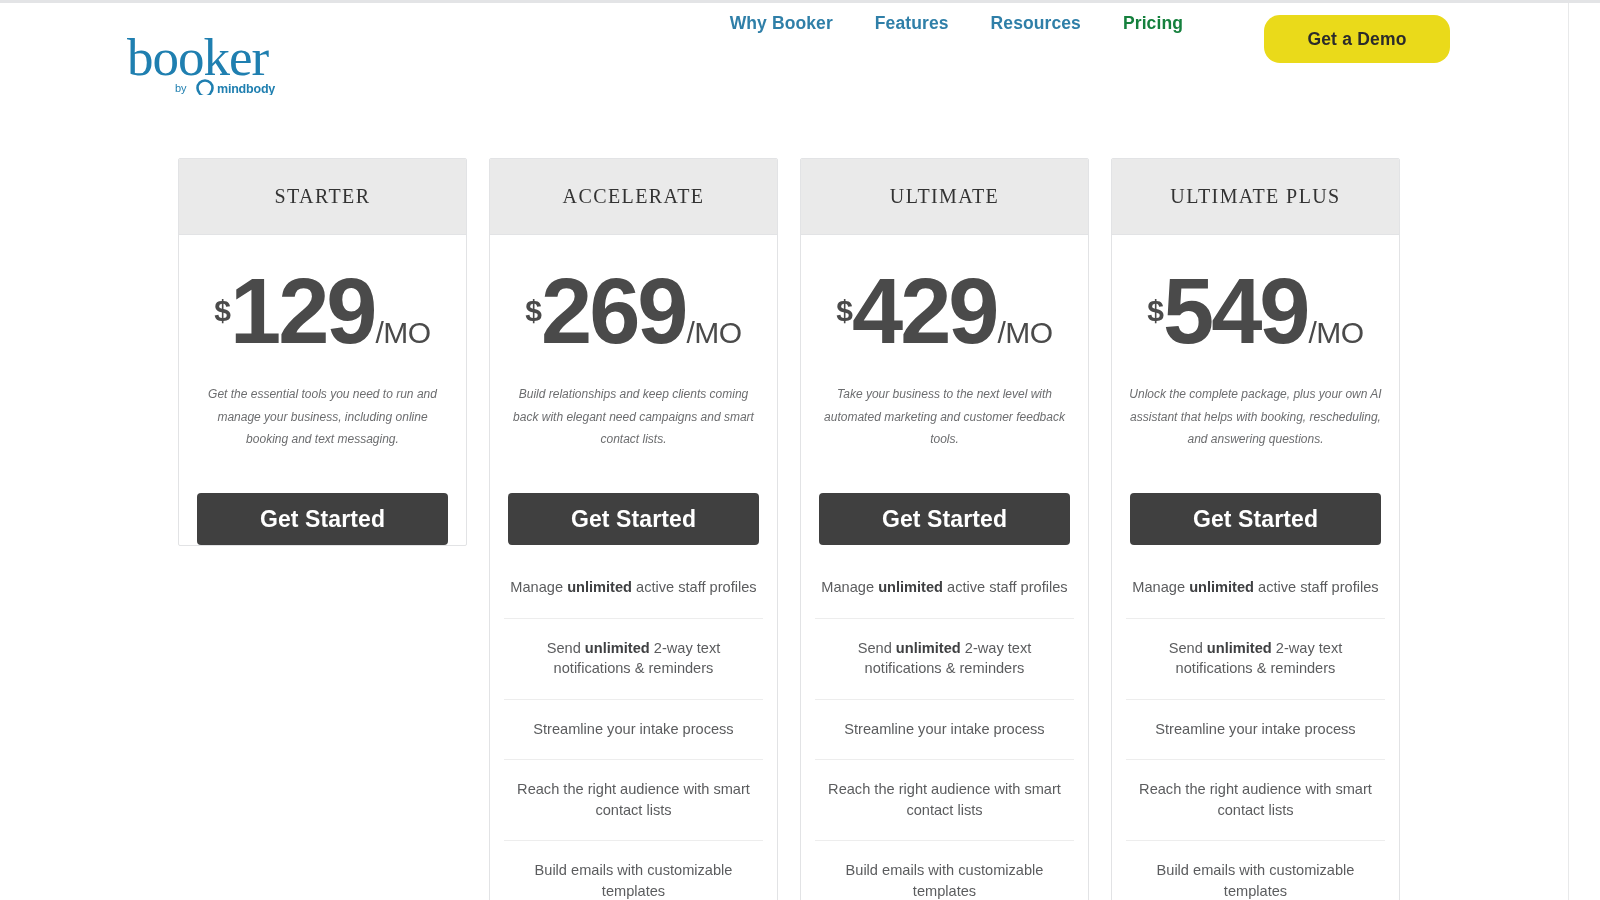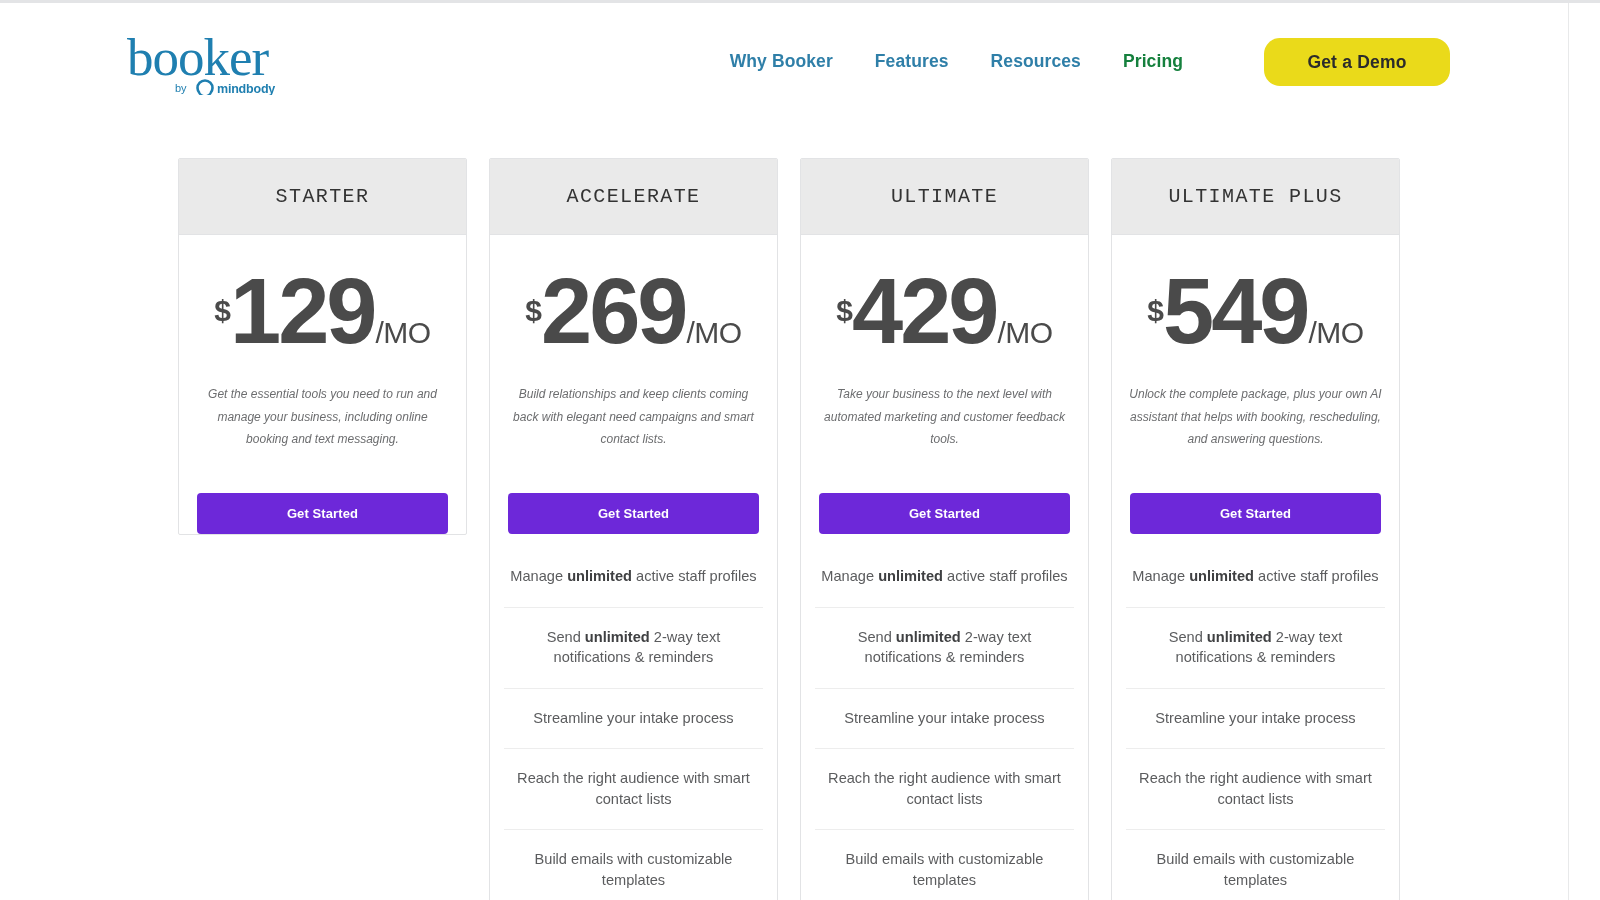--- a/index.html
+++ b/index.html
@@ -59,23 +59,23 @@
     width: 165px;
     height: 64px;
     display: block;
     text-decoration: none;
   }
   .logo svg { display: block; }
 
   .main-nav {
     position: absolute;
     right: 118px;
-    top: 35px;
-    display: flex;
-    align-items: center;
+    top: 12px;
+    display: flex;
+    align-items: flex-start;
     height: 48px;
   }
 
   .nav-link {
     font-family: "Liberation Sans", sans-serif;
     font-size: 17.5px;
     font-weight: 600;
     color: #2f7fa8;
     text-decoration: none;
     letter-spacing: .1px;
@@ -128,21 +128,21 @@
   .plan-header {
     height: 76px;
     background: #eaeaea;
     border-bottom: 1px solid #e2e3e5;
     display: flex;
     align-items: center;
     justify-content: center;
   }
 
   .plan-name {
-    font-family: Liberation Mono, monospace;
+    font-family: Liberation Serif, serif;
     font-size: 20px;
     font-weight: 400;
     letter-spacing: 1.4px;
     color: #333333;
     text-transform: uppercase;
     white-space: nowrap;
   }
 
   .plan-price {
     height: 148px;
@@ -194,27 +194,27 @@
 
   .cta-wrap {
     padding: 18px 18px 0 18px;
   }
 
   .cta-btn {
     display: flex;
     align-items: center;
     justify-content: center;
     width: 100%;
-    height: 41px;
-    background: #6d28d9;
+    height: 52px;
+    background: #404040;
     border: none;
     border-radius: 4px;
     color: #ffffff;
     font-family: "Liberation Sans", sans-serif;
-    font-size: 13px;
+    font-size: 23px;
     font-weight: 700;
     letter-spacing: .1px;
     cursor: pointer;
   }
 
   .feature-list {
     list-style: none;
     margin-top: 32px;
     padding: 0 14px 0 14px;
   }

